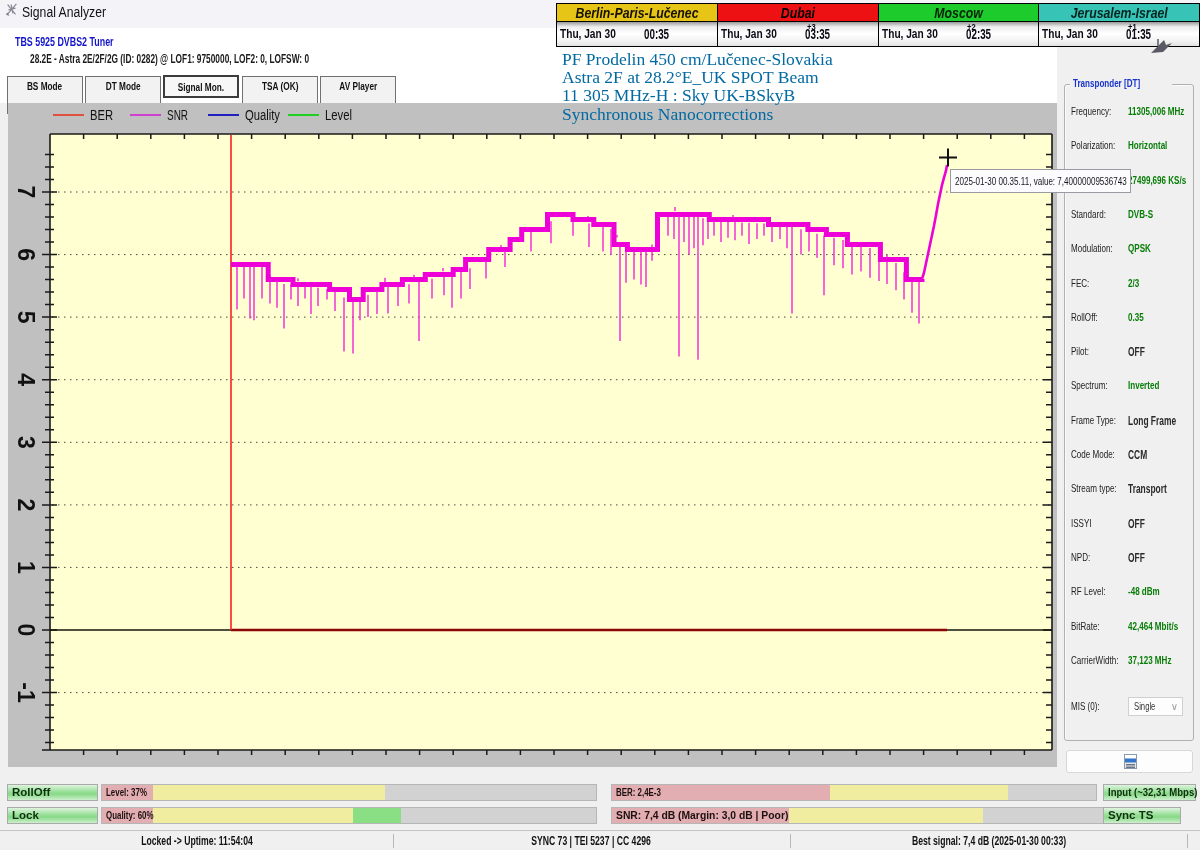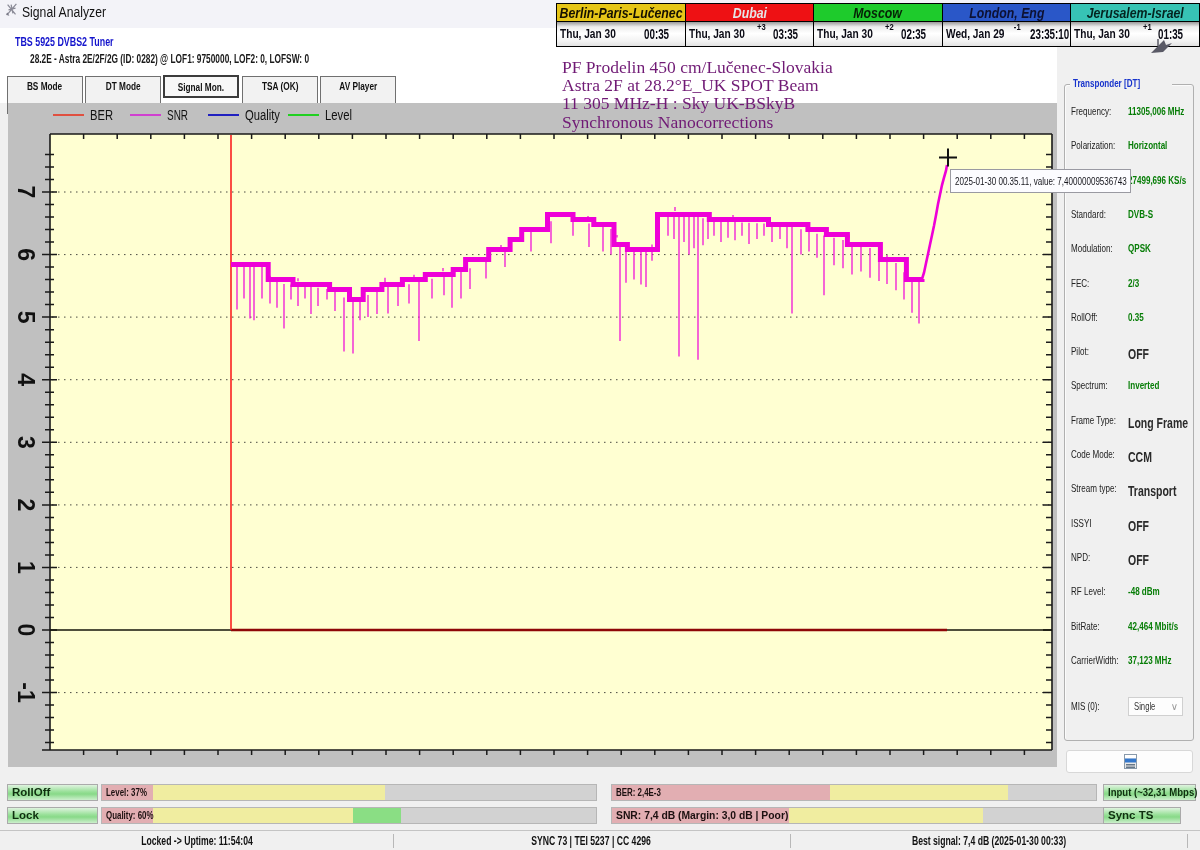--- a/index.html
+++ b/index.html
@@ -23,34 +23,34 @@
 .ccol{flex:1;border-right:1px solid #000;display:flex;flex-direction:column;overflow:hidden}
 .ccol:last-child{border-right:none}
 .chd{height:18px;border-bottom:1px solid #000;font-size:15px;font-weight:bold;
 font-style:italic;display:flex;align-items:flex-end;justify-content:center}
 .crw{height:24px;position:relative;background:linear-gradient(180deg,#9a9a9a 0,#ededed 20%,#ffffff 48%,#f2f2f2 80%,#e2e2e2 100%);
 font-weight:bold;color:#0a0a14}
 .cdate{position:absolute;left:3px;top:4px;font-size:13px}
 .cdate .cx{transform:scaleX(.78)}
 .ctime{position:absolute;left:87px;top:3.5px;font-size:14px}
 .sup{position:absolute;left:55%;top:-1px;font-size:9.5px;transform:scaleX(.8)}
-#serif{position:absolute;left:562px;top:58px;font-family:"Liberation Serif",serif;
-font-size:17.5px;line-height:18.2px;color:#701a75;white-space:nowrap;z-index:6}
+#serif{position:absolute;left:562px;top:50px;font-family:"Liberation Serif",serif;
+font-size:17.5px;line-height:18.2px;color:#0369a1;white-space:nowrap;z-index:6}
 #curs{position:absolute;left:1148px;top:38px;z-index:7}
 #chart{position:absolute;left:8px;top:103px;width:1049px;height:664px;border-bottom:2px solid #8a8a8a}
 #tip{position:absolute;left:950px;top:169px;width:181px;height:24px;background:#fcfcff;
 border:1px solid #9a9aa2;font-size:11.5px;color:#15151c;line-height:22px;padding-left:4px;
 white-space:nowrap;z-index:8}
 #gbox{position:absolute;left:1064px;top:84px;width:130px;height:657px;
 border:1px solid #b0b0b0;border-radius:3px;box-shadow:inset 1px 1px 0 #fbfbfb}
 #gboxlbl{position:absolute;left:1070px;top:77px;background:#f0f0f0;padding:0 3px;
 font-size:11.5px;font-weight:bold;color:#1733cc;height:12px;line-height:12px}
 .tl{position:absolute;left:1071px;font-size:11.5px;color:#222;white-space:nowrap}
 .gv{position:absolute;left:1128px;font-size:11.5px;font-weight:bold;color:#067d06;white-space:nowrap}
-.kv{position:absolute;left:1128px;font-size:15px;font-weight:bold;color:#2a2a2a;white-space:nowrap}
+.kv{position:absolute;left:1128px;font-size:12px;font-weight:bold;color:#2a2a2a;white-space:nowrap}
 #combo{position:absolute;left:1128px;top:697px;width:55px;height:19px;background:#fdfdfd;
 border:1px solid #d0d0d0;font-size:11px;color:#333;line-height:17px;padding-left:5px}
 #combo:after{content:"\2228";position:absolute;right:4px;top:0;color:#999;font-size:10px}
 #savebtn{position:absolute;left:1066px;top:750px;width:127px;height:23px;background:#fdfdfd;
 border:1px solid #d8d8d8;border-radius:3px}
 .gb{position:absolute;height:17px;background:linear-gradient(180deg,#dff3df 0,#98e098 45%,#88d988 60%,#ccefcc 100%);
 border:1px solid #aaa;font-size:11.5px;font-weight:bold;color:#0f2f0f;line-height:15px;padding-left:4px;white-space:nowrap}
 .bar{position:absolute;height:17px;background:#d2d2d2;border:1px solid #b6b6b6;overflow:hidden}
 .seg{position:absolute;top:0;height:15px}
 .blbl{position:absolute;left:4px;top:0;font-size:11px;font-weight:bold;color:#1c1010;line-height:15px;white-space:nowrap;
@@ -80,47 +80,37 @@
 <div class="ccol">
       <div class="chd" style="background:#e6c517;color:#151000">
         <span class="cxc">Berlin-Paris-Lučenec</span>
       </div>
       <div class="crw">
         <span class="cdate"><span class="cx">Thu, Jan 30</span></span>
         <span class="ctime"><span class="cxr">00:35</span></span>
       </div>
     </div>
 <div class="ccol">
-      <div class="chd" style="background:#ee1114;color:#e5e5e5">
+      <div class="chd" style="background:#ee1114;color:#000000">
         <span class="cxc">Dubai</span>
       </div>
       <div class="crw">
         <span class="cdate"><span class="cx">Thu, Jan 30</span></span>
         <span class="sup">+3</span>
         <span class="ctime"><span class="cxr">03:35</span></span>
       </div>
     </div>
 <div class="ccol">
       <div class="chd" style="background:#1ecb2c;color:#062306">
         <span class="cxc">Moscow</span>
       </div>
       <div class="crw">
         <span class="cdate"><span class="cx">Thu, Jan 30</span></span>
         <span class="sup">+2</span>
         <span class="ctime"><span class="cxr">02:35</span></span>
-      </div>
-    </div>
-<div class="ccol">
-      <div class="chd" style="background:#2a57c8;color:#0d1133">
-        <span class="cxc">London, Eng</span>
-      </div>
-      <div class="crw">
-        <span class="cdate"><span class="cx">Wed, Jan 29</span></span>
-        <span class="sup">-1</span>
-        <span class="ctime"><span class="cxr">23:35:10</span></span>
       </div>
     </div>
 <div class="ccol">
       <div class="chd" style="background:#37c3b5;color:#042420">
         <span class="cxc">Jerusalem-Israel</span>
       </div>
       <div class="crw">
         <span class="cdate"><span class="cx">Thu, Jan 30</span></span>
         <span class="sup">+1</span>
         <span class="ctime"><span class="cxr">01:35</span></span>

